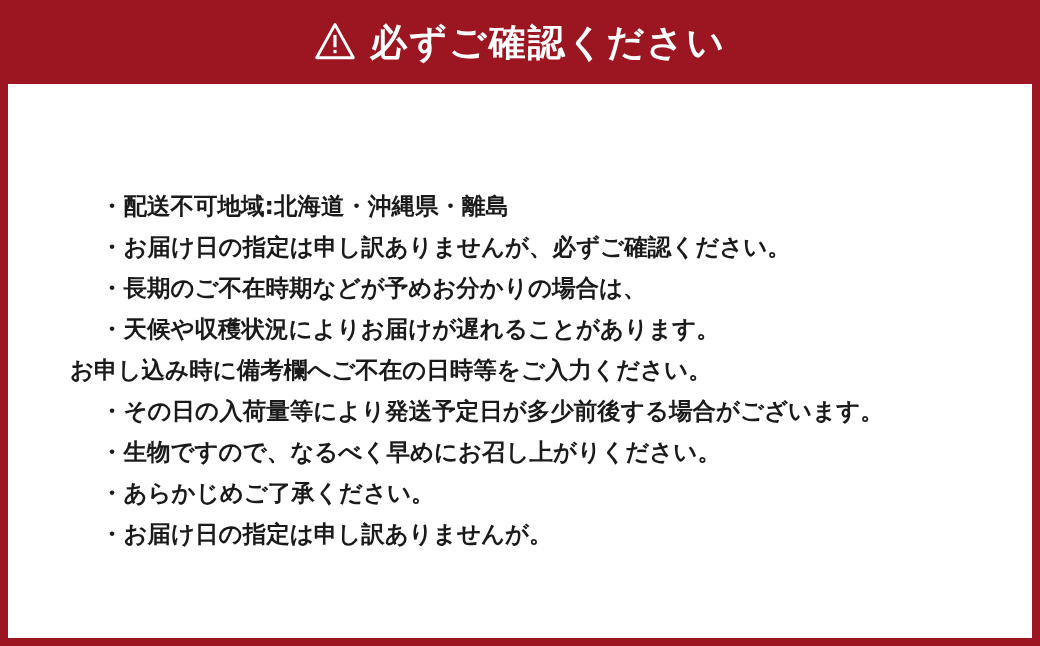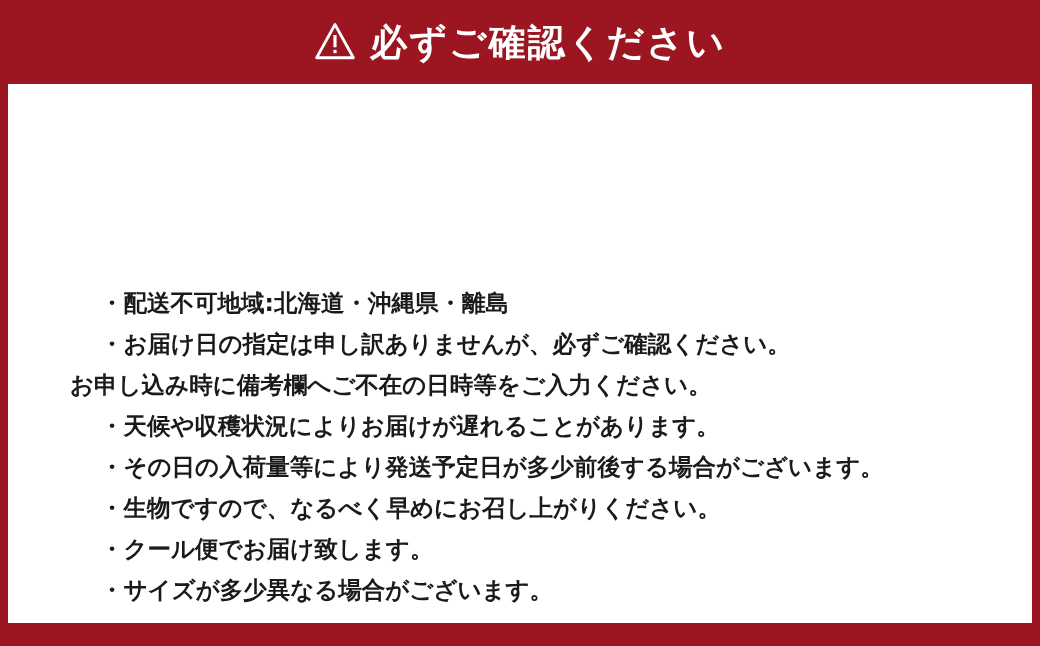--- a/index.html
+++ b/index.html
@@ -39,26 +39,26 @@
     color: #ffffff;
     font-size: 37px;
     font-weight: bold;
     letter-spacing: 2px;
     line-height: 1;
     white-space: nowrap;
   }
   .notice-body {
     flex: 1 1 auto;
     background: #ffffff;
-    margin: 0 8px 23px 8px;
+    margin: 0 8px 8px 8px;
     box-sizing: border-box;
-    padding: 46px 30px 12px 30px;
+    padding: 46px 30px 28px 30px;
     display: flex;
     flex-direction: column;
-    justify-content: flex-end;
+    justify-content: center;
   }
   .notice-list {
     margin: 0;
     padding: 0;
     list-style: none;
   }
   .notice-line {
     color: #1a1a1a;
     font-size: 23.5px;
     font-weight: bold;
@@ -80,22 +80,23 @@
       <rect x="22.2" y="16" width="3.6" height="14" fill="#ffffff"></rect>
       <rect x="22.2" y="33" width="3.6" height="3.8" fill="#ffffff"></rect>
     </svg>
     <div class="notice-title">必ずご確認ください</div>
   </div>
 
   <div class="notice-body">
     <ul class="notice-list">
       <li class="notice-line indent-0">・配送不可地域:北海道・沖縄県・離島</li>
       <li class="notice-line indent-0">・お届け日の指定は申し訳ありませんが、必ずご確認ください。</li>
+      <li class="notice-line indent-0">・長期のご不在時期などが予めお分かりの場合は、</li>
+      <li class="notice-line indent-0">・天候や収穫状況によりお届けが遅れることがあります。</li>
       <li class="notice-line plain" style="padding-left:32px;">お申し込み時に備考欄へご不在の日時等をご入力ください。</li>
-      <li class="notice-line indent-0">・天候や収穫状況によりお届けが遅れることがあります。</li>
       <li class="notice-line indent-0">・その日の入荷量等により発送予定日が多少前後する場合がございます。</li>
       <li class="notice-line indent-0">・生物ですので、なるべく早めにお召し上がりください。</li>
-      <li class="notice-line indent-0">・クール便でお届け致します。</li>
-      <li class="notice-line indent-0">・サイズが多少異なる場合がございます。</li>
+      <li class="notice-line indent-0">・あらかじめご了承ください。</li>
+      <li class="notice-line indent-0">・お届け日の指定は申し訳ありませんが。</li>
     </ul>
   </div>
 
 </div>
 
 </body></html>

